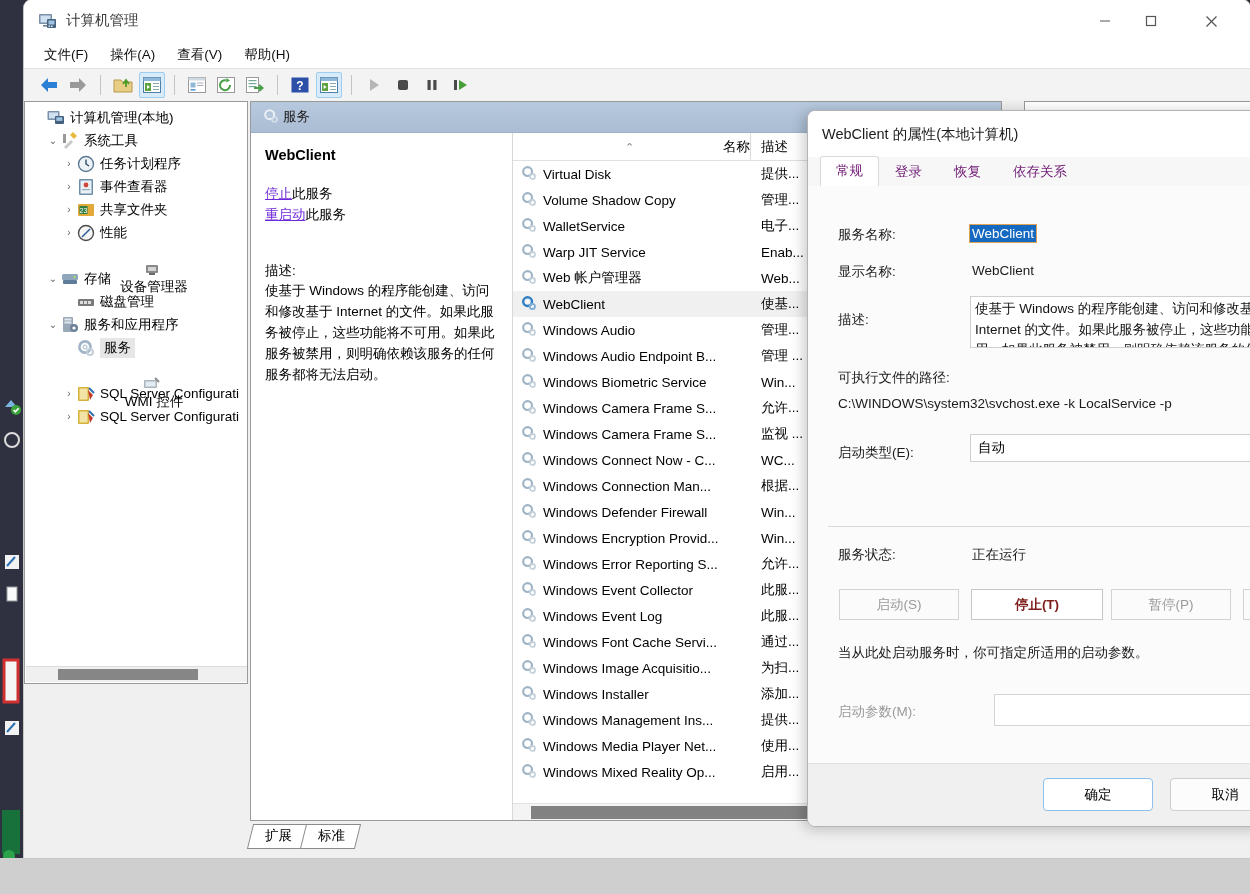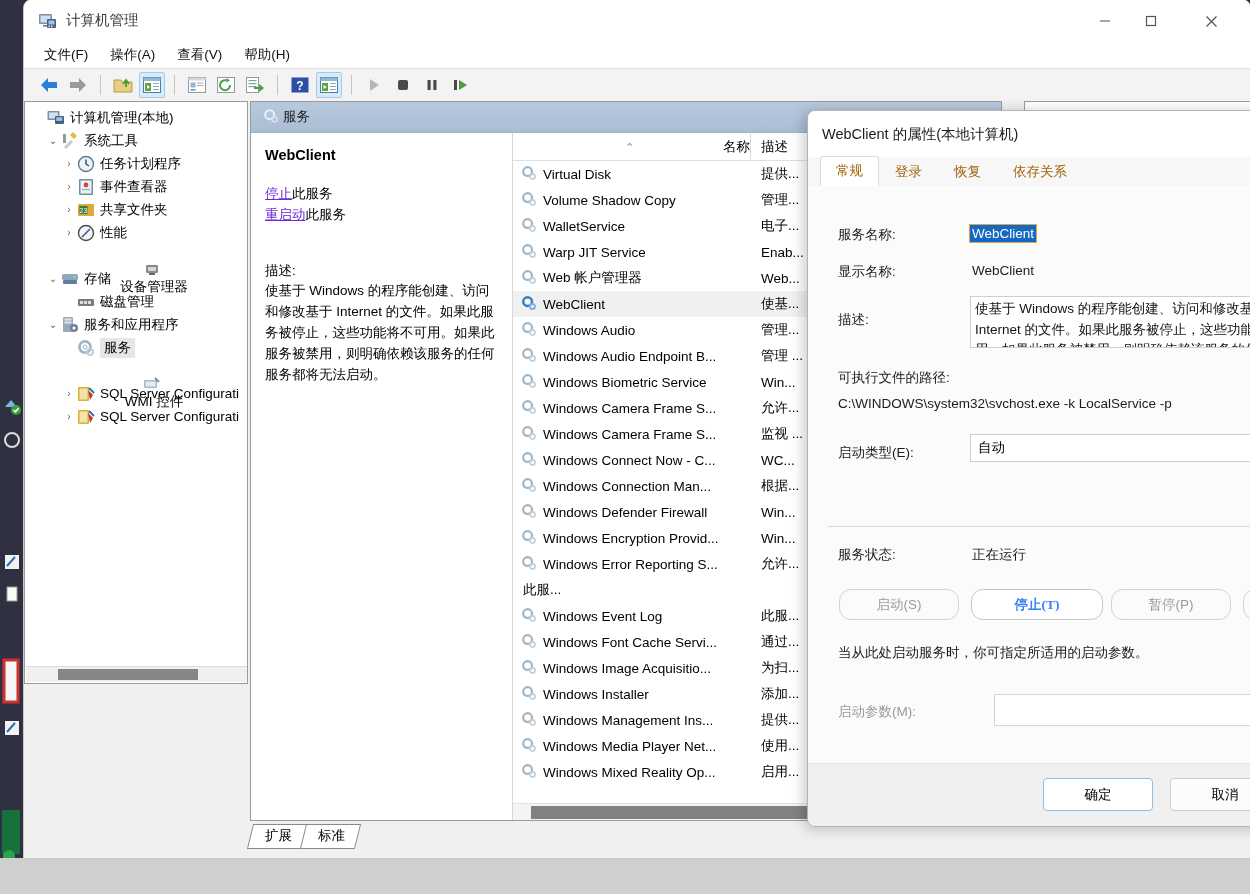--- a/index.html
+++ b/index.html
@@ -355,21 +355,21 @@
     height: 29px;
     display: flex;
     align-items: flex-end;
     padding-left: 12px;
     background: #f7f7f7;
     border-bottom: 1px solid #dadada;
   }
   .dtab {
     padding: 5px 15px 6px 15px;
     font-size: 13.5px;
-    color: #a16207;
+    color: #701a75;
     border: 1px solid transparent;
     border-bottom: none;
     position: relative;
     top: 1px;
   }
   .dtab.active {
     background: #ffffff;
     border-color: #dadada;
     border-bottom: 1px solid #ffffff;
     border-radius: 3px 3px 0 0;
@@ -420,33 +420,32 @@
     left: 18px; top: 303px;
     width: 460px; height: 1px;
     background: #d9d9d9;
   }
   .ctlbtn {
     position: absolute;
     top: 350px;
     width: 120px; height: 31px;
     background: #fbfbfb;
     border: 1px solid #d2d2d2;
-    border-radius: 12px;
+    border-radius: 0;
     font-size: 13.5px;
     display: flex;
     align-items: center;
     justify-content: center;
     color: #9a9a9a;
     box-sizing: border-box;
   }
   .ctlbtn.enabled {
     background: #ffffff;
-    color: #3b82f6;
+    color: #7f1d1d;
     border-color: #c6c6c6;
-    font-family: Liberation Serif, serif;
   }
   #param-input {
     position: absolute;
     left: 173px; top: 482px;
     width: 330px; height: 32px;
     background: #ffffff;
     border: 1px solid #d4d4d4;
     box-sizing: border-box;
   }
   #dlg-footer {
@@ -1024,20 +1023,28 @@
                     <span><svg class="gear" viewBox="0 0 16 16">
                         <circle cx="6.6" cy="6.6" r="4.4" fill="none" stroke="#9fb4c6" stroke-width="2.2"></circle>
                         <circle cx="6.6" cy="6.6" r="1.5" fill="#fff"></circle>
                         <circle cx="11.4" cy="11.4" r="2.6" fill="none" stroke="#c2cfd9" stroke-width="1.7"></circle>
                       </svg></span>
                     <span>Windows Error Reporting S...</span>
                   </div>
                   <div class="ldesc">允许...</div>
                 </div>
                 <div class="lrow">
+                  <div class="lname">
+                    <span><svg class="gear" viewBox="0 0 16 16">
+                        <circle cx="6.6" cy="6.6" r="4.4" fill="none" stroke="#9fb4c6" stroke-width="2.2"></circle>
+                        <circle cx="6.6" cy="6.6" r="1.5" fill="#fff"></circle>
+                        <circle cx="11.4" cy="11.4" r="2.6" fill="none" stroke="#c2cfd9" stroke-width="1.7"></circle>
+                      </svg></span>
+                    <span>Windows Event Collector</span>
+                  </div>
                   <div class="ldesc">此服...</div>
                 </div>
                 <div class="lrow">
                   <div class="lname">
                     <span><svg class="gear" viewBox="0 0 16 16">
                         <circle cx="6.6" cy="6.6" r="4.4" fill="none" stroke="#9fb4c6" stroke-width="2.2"></circle>
                         <circle cx="6.6" cy="6.6" r="1.5" fill="#fff"></circle>
                         <circle cx="11.4" cy="11.4" r="2.6" fill="none" stroke="#c2cfd9" stroke-width="1.7"></circle>
                       </svg></span>
                     <span>Windows Event Log</span>

